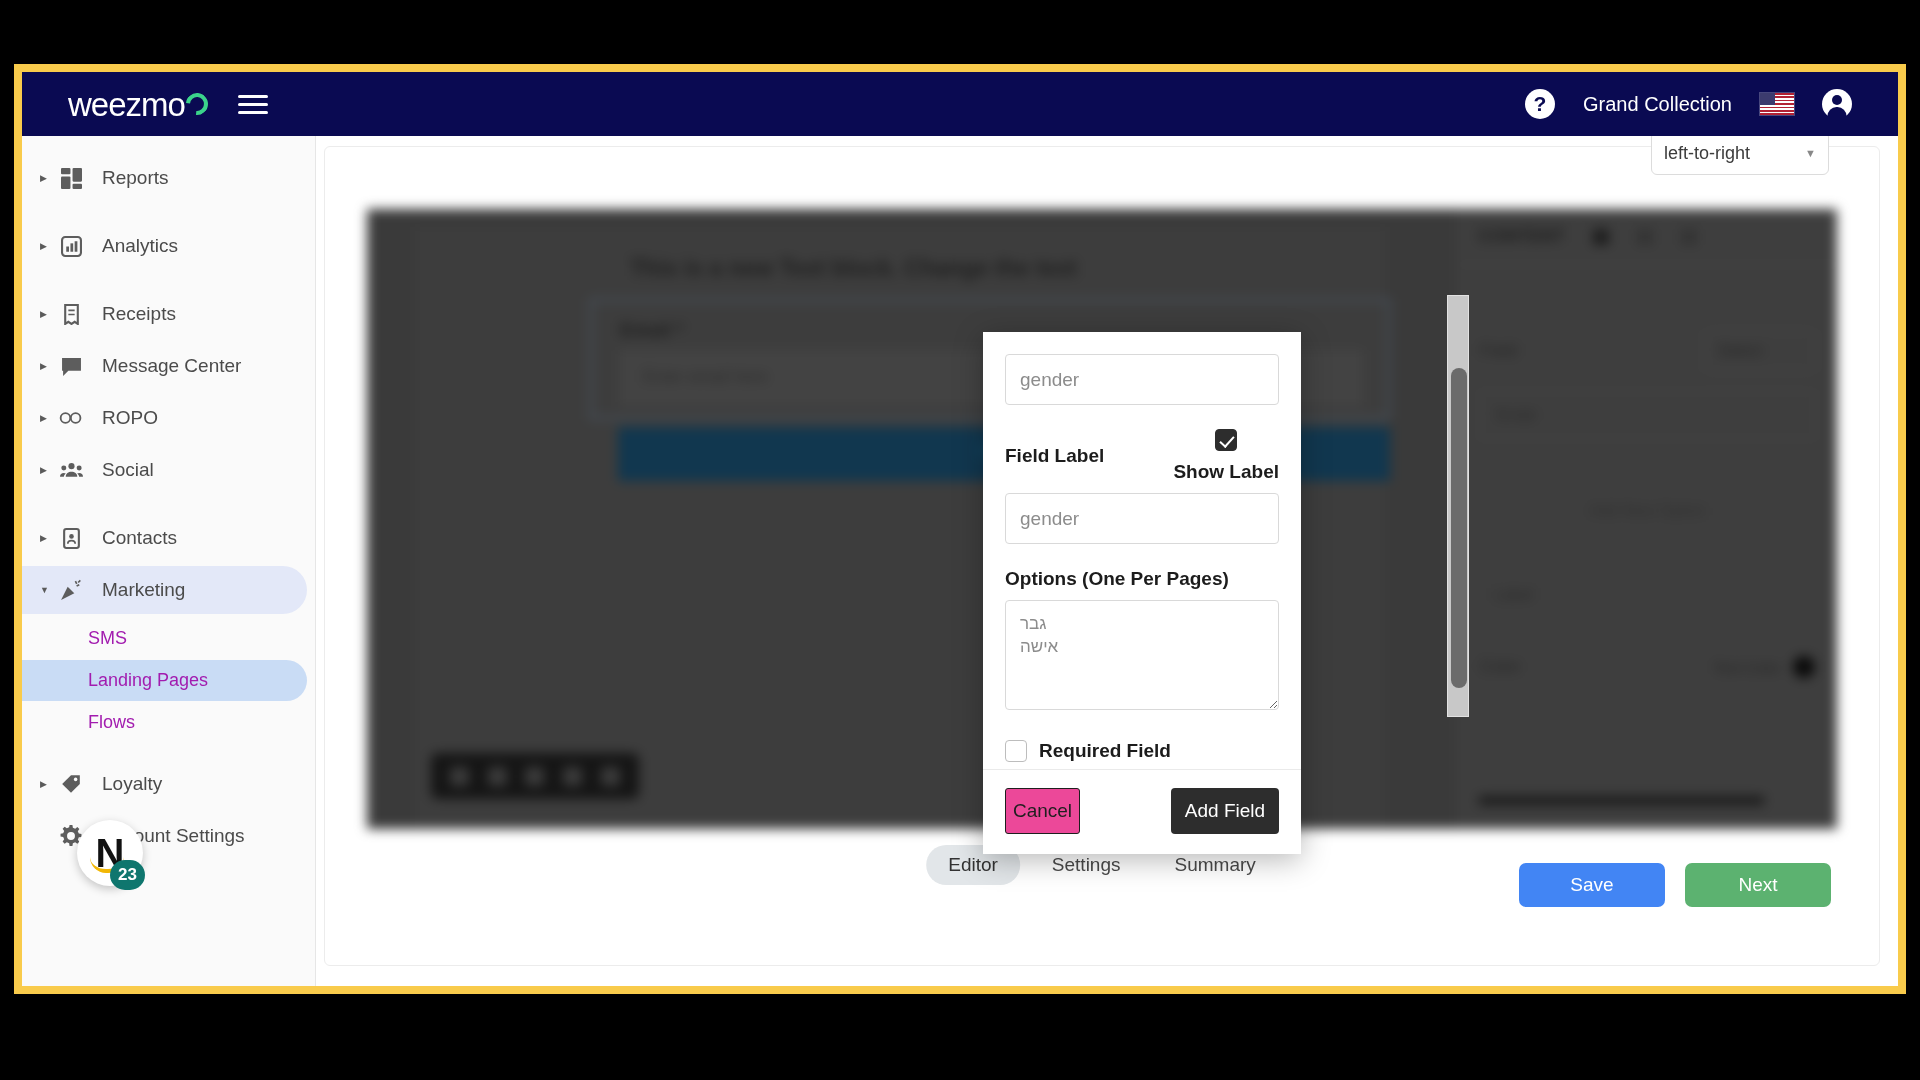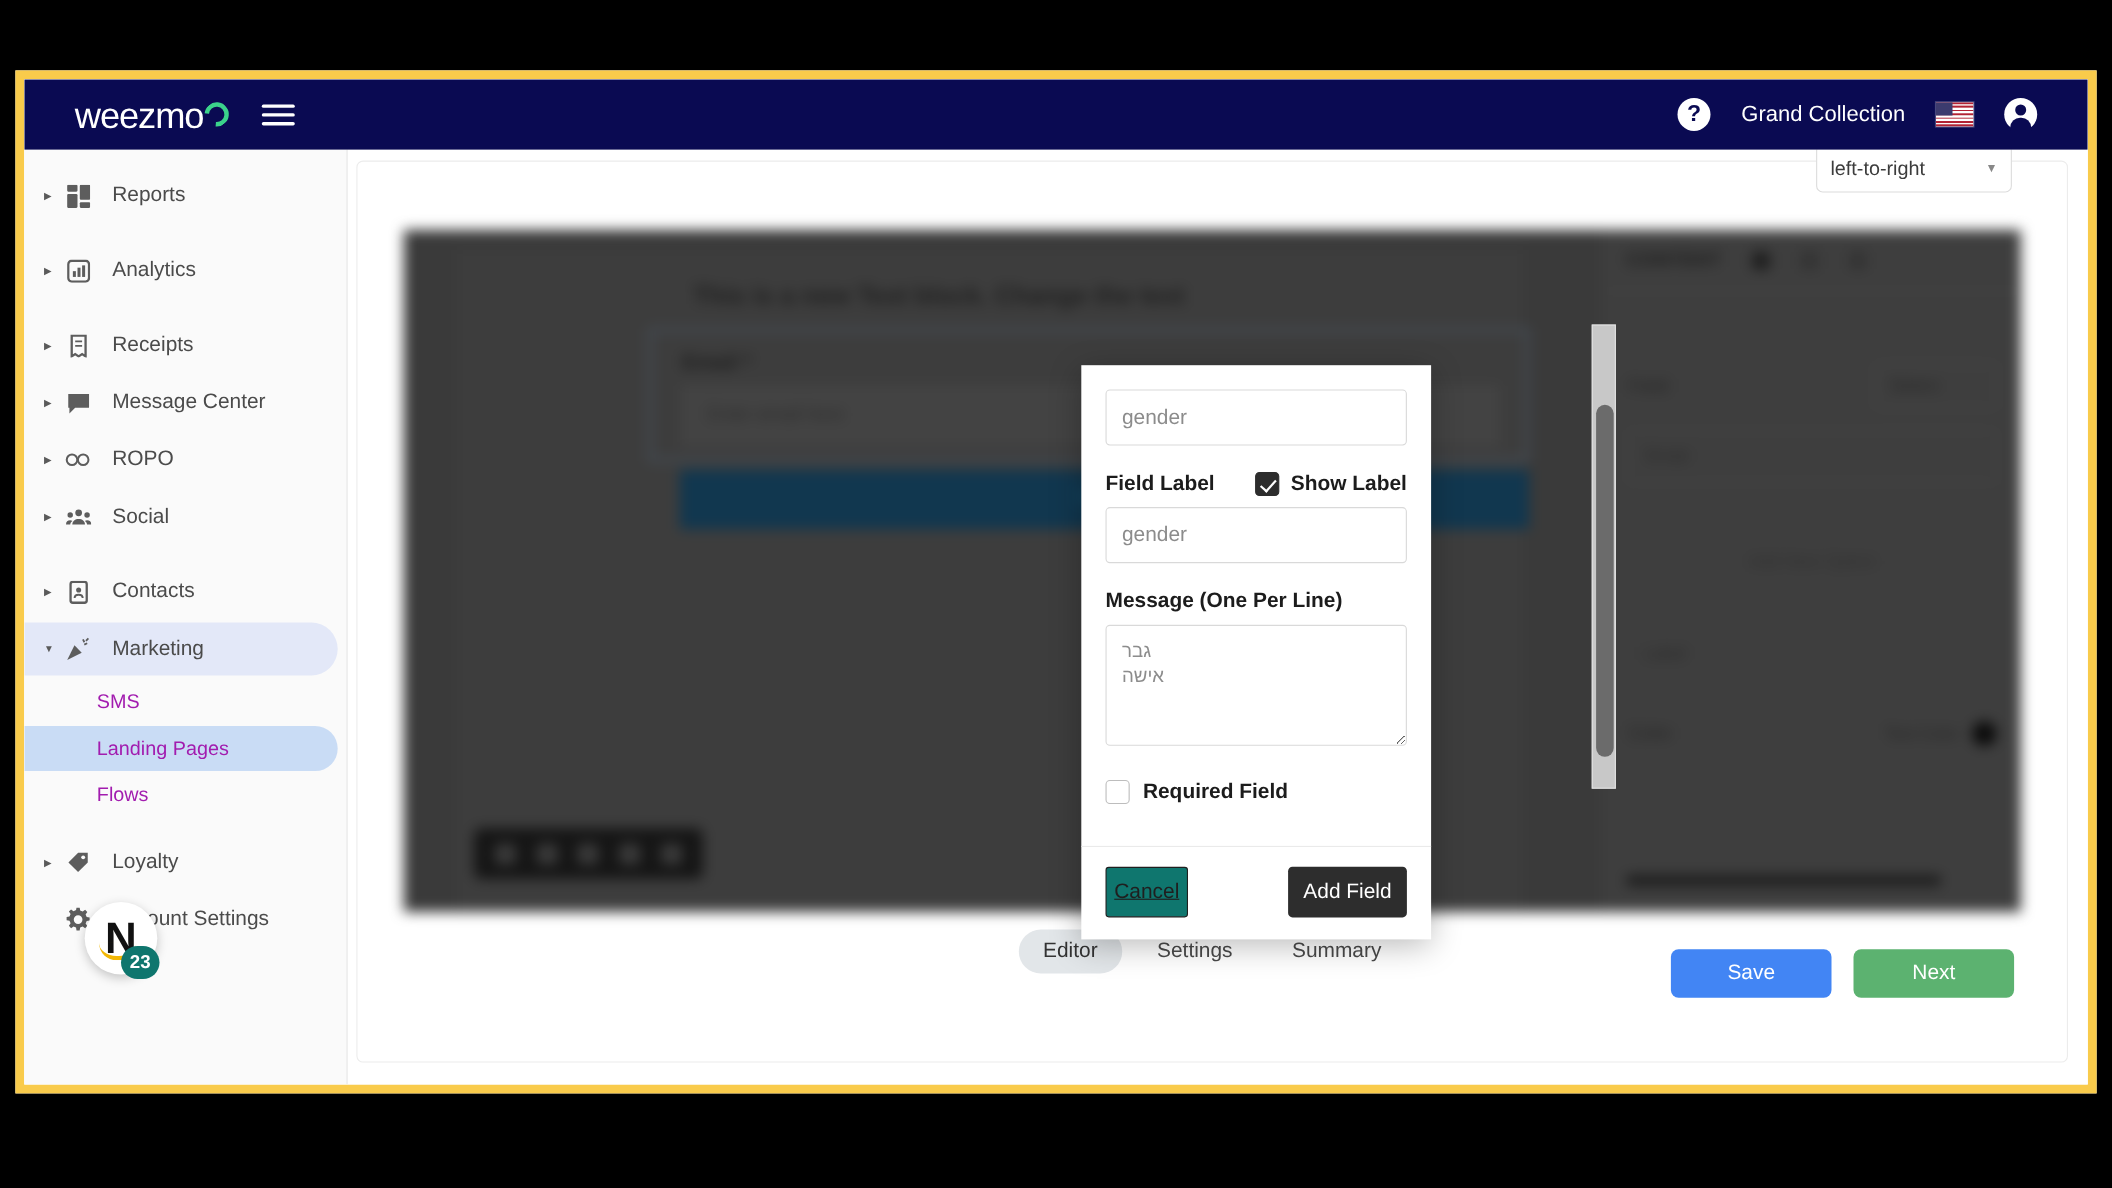--- a/index.html
+++ b/index.html
@@ -352,20 +352,21 @@
     font-family: "Liberation Sans", sans-serif;
   }
   .m-row {
     display: flex; align-items: center;
     margin-top: 24px; margin-bottom: 10px;
   }
   .m-label { font-size: 19px; font-weight: bold; color: #1c1c1c; }
   .m-check-wrap {
     margin-left: auto; display: flex; align-items: center; gap: 10px;
     cursor: pointer;
+    flex-direction: column;
   }
   .cbox {
     width: 22px; height: 22px; border-radius: 4px;
     border: 1px solid #bdbdbd; background: #fff; position: relative;
   }
   .cbox.checked { background: #2d2d2d; border-color: #2d2d2d; }
   .cbox.checked::after {
     content: ""; position: absolute; left: 7px; top: 3px;
     width: 6px; height: 12px;
     border: solid #fff; border-width: 0 2.6px 2.6px 0;
@@ -388,24 +389,23 @@
     display: flex; align-items: center; gap: 12px;
     margin-top: 26px; cursor: pointer;
   }
   #modal-footer {
     border-top: 1px solid #eaeaea;
     padding: 18px 22px 20px 22px;
     display: flex; align-items: center;
   }
   .btn-cancel {
     width: 75px; height: 46px;
-    background: #0f766e; border: 1px solid #1f1f1f; border-radius: 3px;
+    background: #ec4899; border: 1px solid #1f1f1f; border-radius: 3px;
     font-size: 19px; color: #1f1f1f; cursor: pointer;
     font-family: "Liberation Sans", sans-serif;
-    text-decoration: underline;
   }
   .btn-addfield {
     margin-left: auto;
     width: 108px; height: 46px;
     background: #2d2d2d; border: none; border-radius: 4px;
     font-size: 19px; color: #fff; cursor: pointer;
     font-family: "Liberation Sans", sans-serif;
   }
 </style>
 </head>
@@ -665,21 +665,21 @@
         <div class="m-row">
           <span class="m-label">Field Label</span>
           <span class="m-check-wrap">
             <span class="cbox checked"></span>
             <span class="m-check-label">Show Label</span>
           </span>
         </div>
 
         <input class="m-input" value="gender" style="">
 
-        <div class="m-section-label">Message (One Per Line)</div>
+        <div class="m-section-label">Options (One Per Pages)</div>
         <textarea class="m-textarea" style="">גבר
 אישה</textarea>
 
         <div class="m-required">
           <span class="cbox"></span>
           <span class="m-check-label">Required Field</span>
         </div>
       </div>
       <div id="modal-footer">
         <button class="btn-cancel">Cancel</button>

